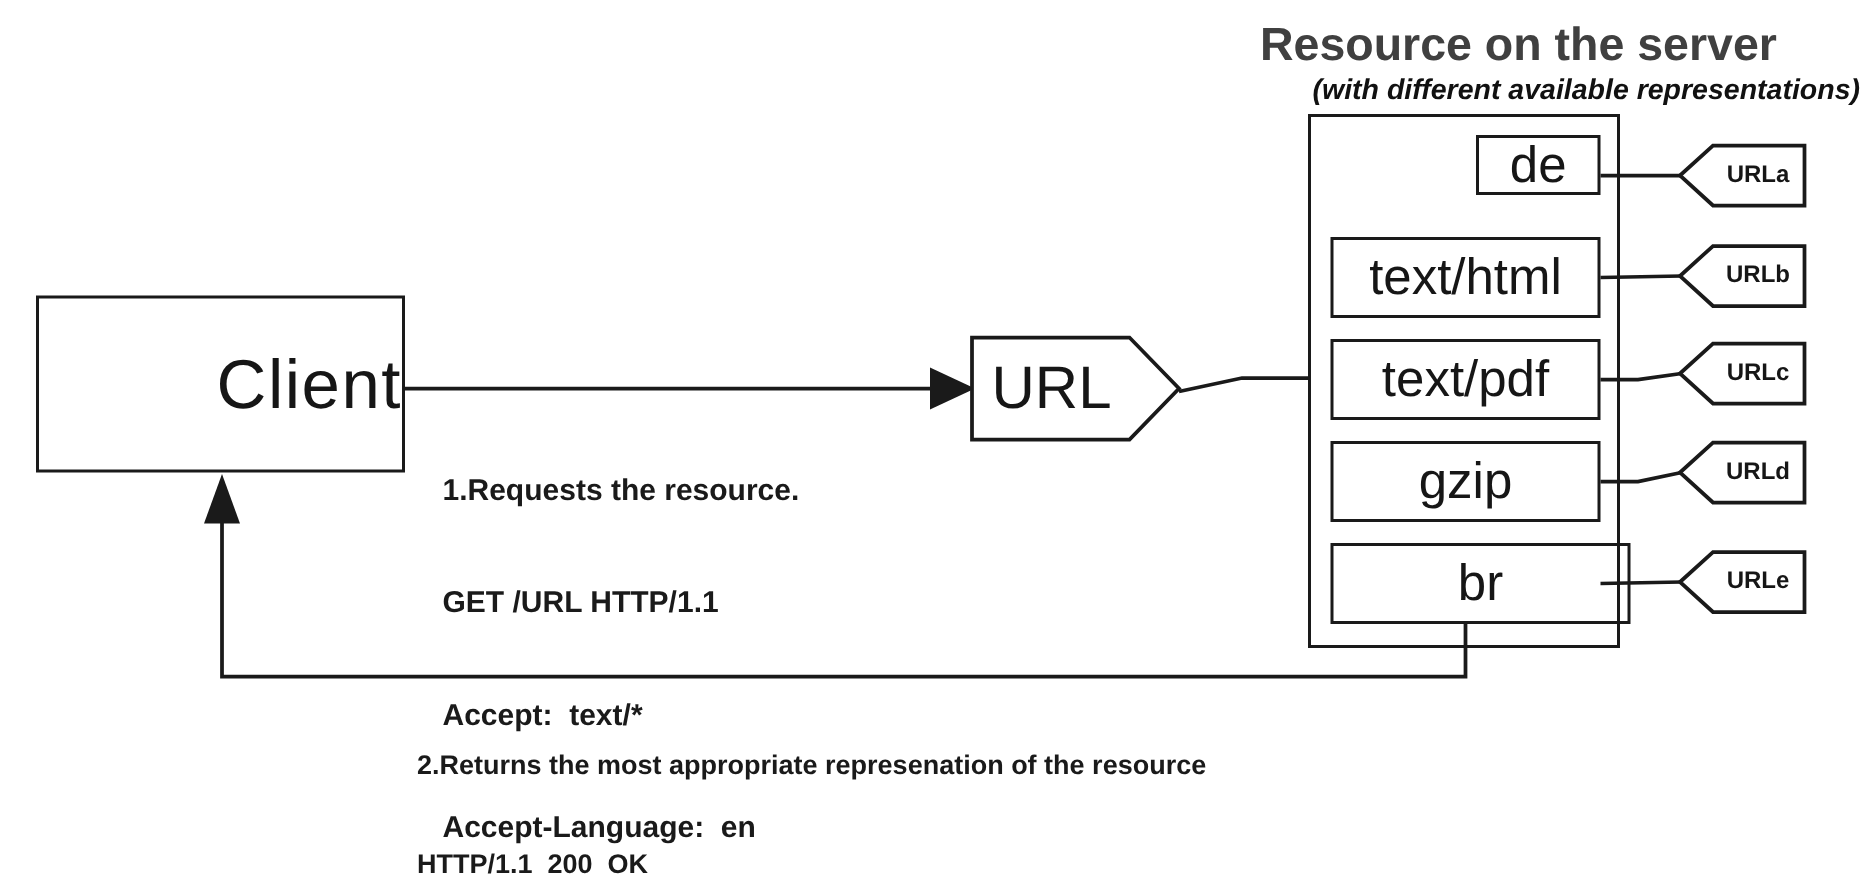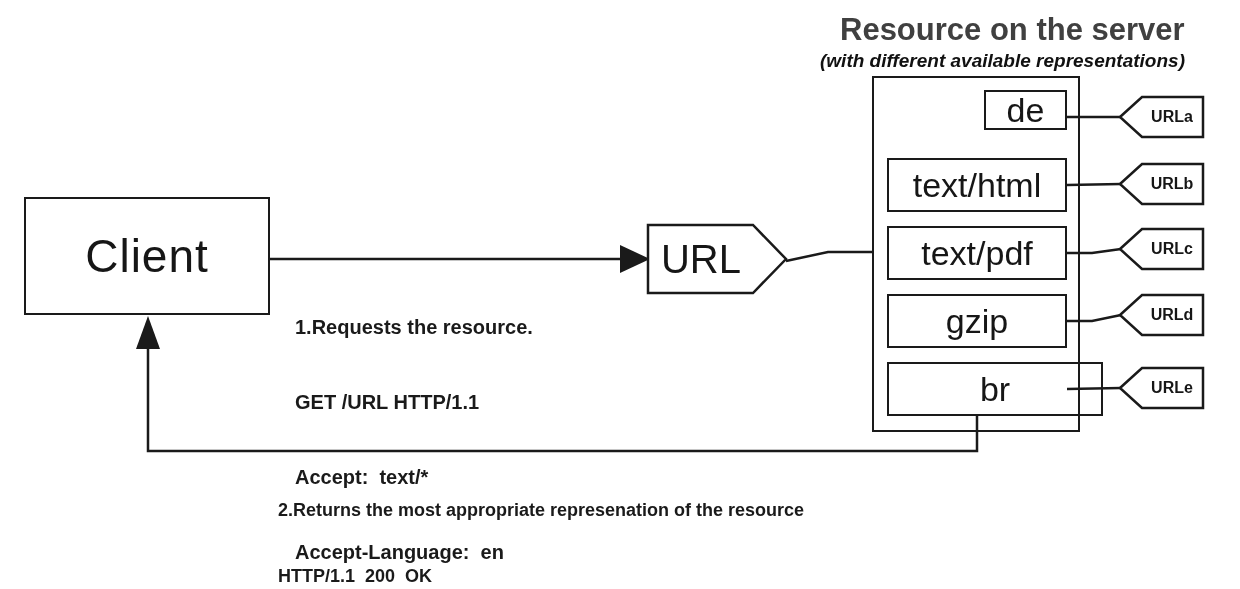--- a/index.html
+++ b/index.html
@@ -22,21 +22,21 @@
     width: 1240px;
     height: 589px;
   }
   .box {
     position: absolute;
     border: 2.5px solid #1a1a1a;
     box-sizing: border-box;
     background: transparent;
     display: flex;
     align-items: center;
-    justify-content: center;
+    justify-content: flex-end;
   }
   .client-box {
     left: 24px; top: 197px; width: 246px; height: 118px;
   }
   .client-label {
     font-size: 46px;
     letter-spacing: 1px;
     color: #161616;
   }
   .server-box {
@@ -50,33 +50,33 @@
     align-items: center;
     justify-content: center;
     font-size: 34px;
     color: #161616;
   }
   .rep-fr   { left: 887px; top:  90px; width:  83px; height: 54px; }
   .rep-de   { left: 984px; top:  90px; width:  83px; height: 40px; }
   .rep-html { left: 887px; top: 158px; width: 180px; height: 54px; }
   .rep-pdf  { left: 887px; top: 226px; width: 180px; height: 54px; }
   .rep-gzip { left: 887px; top: 294px; width: 180px; height: 54px; }
-  .rep-br   { left: 887px; top: 362px; width: 216px; height: 54px; }
+  .rep-br   { left: 887px; top: 362px; width: 200px; height: 54px; }
   .server-title {
     position: absolute;
     left: 840px; top: 12px; width: 400px;
     text-align: left;
     font-size: 31px;
     font-weight: bold;
     color: #404040;
   }
   .server-subtitle {
     position: absolute;
     left: 820px; top: 50px; width: 420px;
-    text-align: left;
+    text-align: right;
     font-size: 19px;
     font-weight: bold;
     font-style: italic;
     color: #111111;
   }
   .url-label {
     position: absolute;
     left: 648px; top: 225px; width: 106px; height: 68px;
     display: flex; align-items: center; justify-content: center;
     font-size: 40px;

